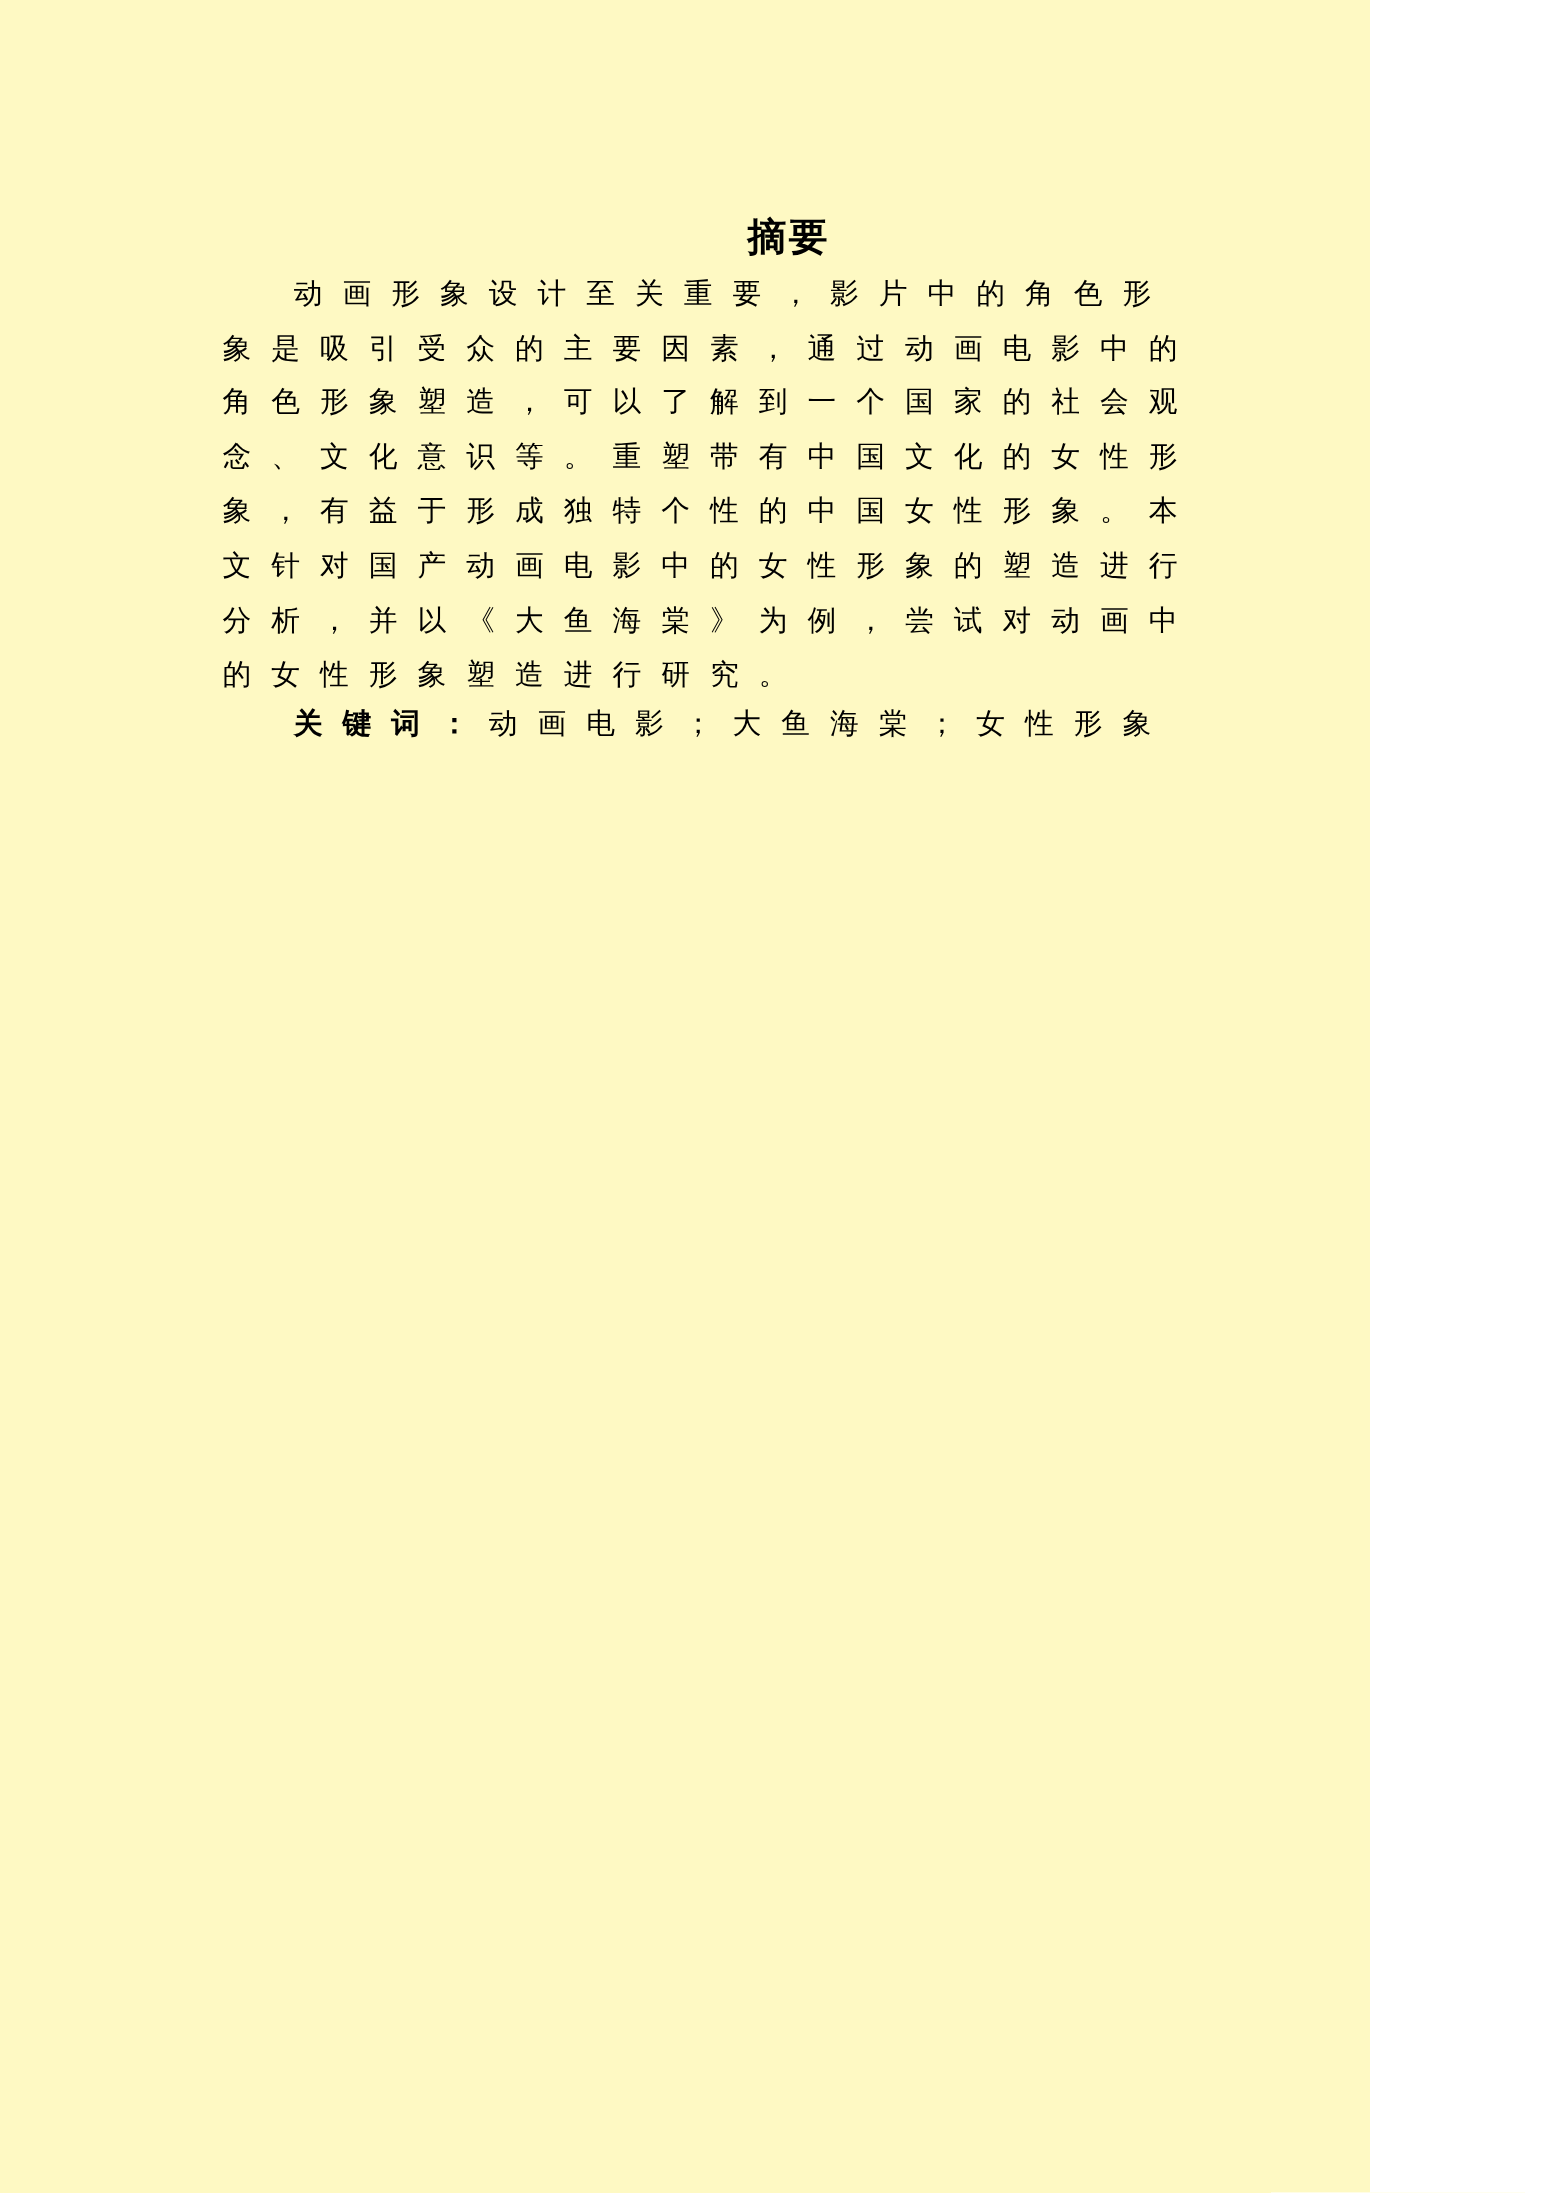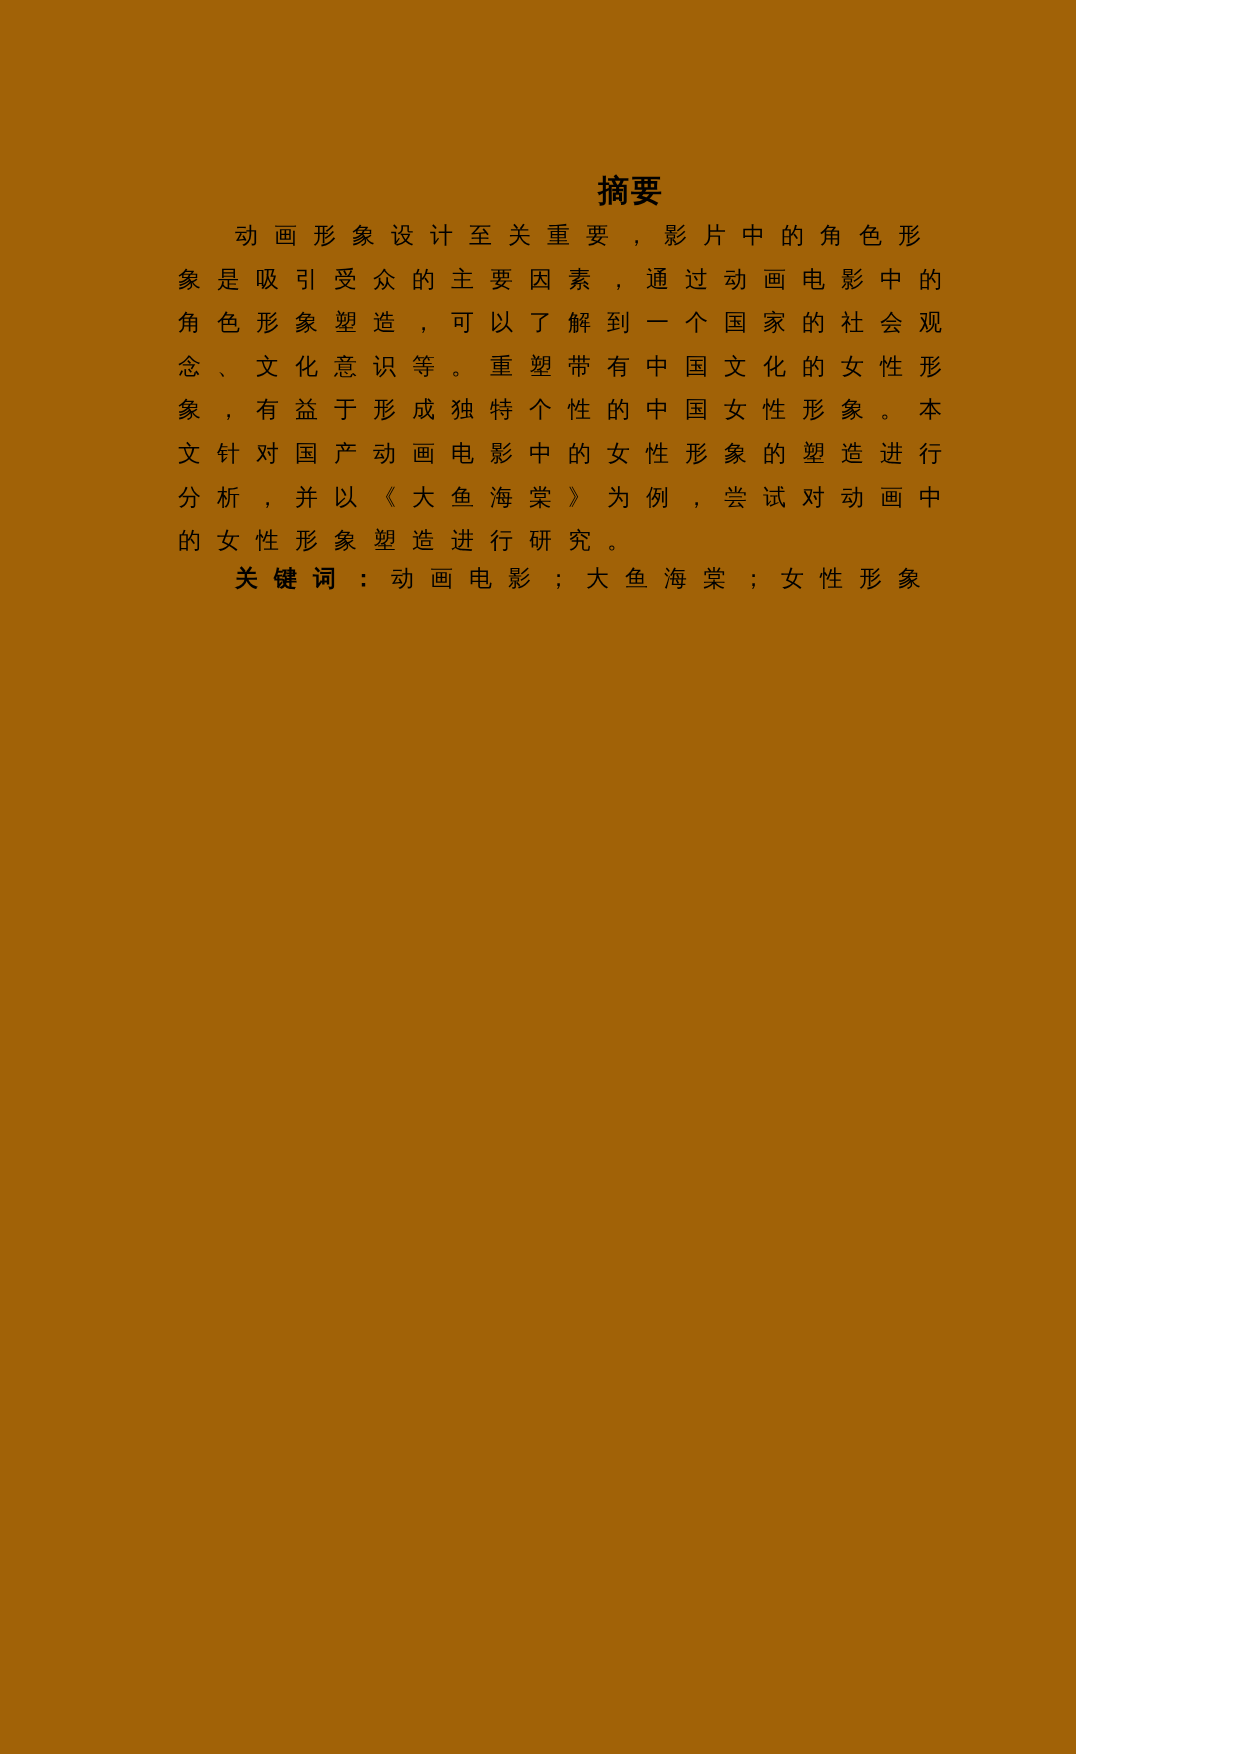--- a/index.html
+++ b/index.html
@@ -13,21 +13,22 @@
       position: relative;
       overflow: hidden;
       font-family: "DejaVu Serif", "Liberation Serif", serif;
       color: #000000;
     }
     .page {
       position: absolute;
       left: 0; top: 0;
       width: 1076px;
       height: 1754px;
-      background: #a16207;
+      background: #fef9c3;
+      padding-left: 20px;
     }
     .title {
       position: absolute;
       left: 0;
       width: 1262px;
       top: 172px;
       text-align: center;
       font-family: "DejaVu Sans", "Liberation Sans", sans-serif;
       font-weight: bold;
       font-size: 31px;

